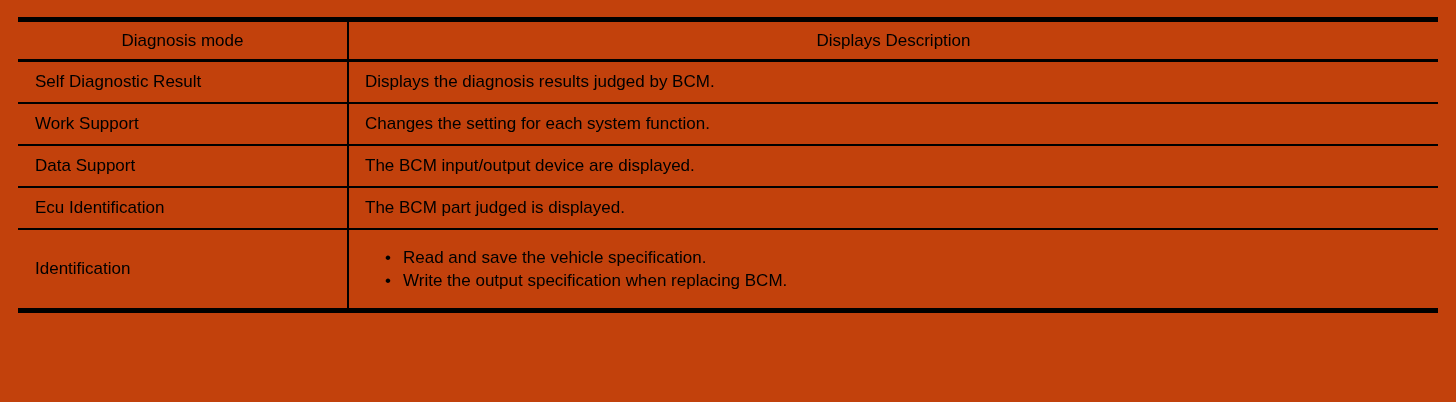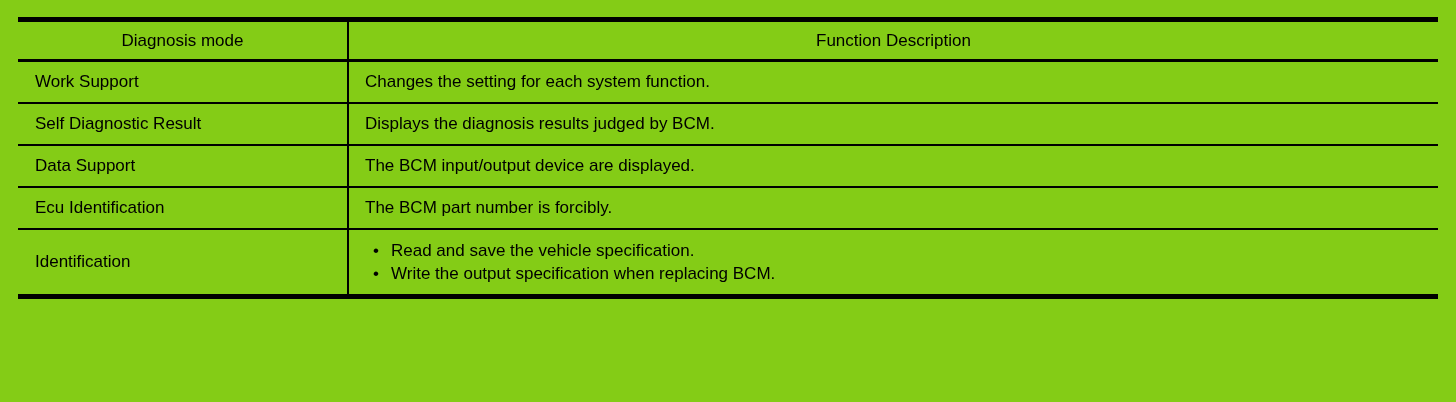--- a/index.html
+++ b/index.html
@@ -10,21 +10,21 @@
   body {
     width: 1456px;
     height: 402px;
     font-family: "Liberation Sans", sans-serif;
     color: #000000;
   }
   .page {
     position: relative;
     width: 1456px;
     height: 402px;
-    background: #84cc16;
+    background: #c2410c;
     overflow: hidden;
   }
   table.diag-table {
     position: absolute;
     left: 18px;
     top: 17px;
     width: 1420px;
     border-collapse: collapse;
     table-layout: fixed;
     border-top: 5px solid #000000;
@@ -55,21 +55,21 @@
     padding: 0;
   }
   tbody td.mode { padding-left: 17px; }
   tbody td.desc { padding-left: 16px; }
   tbody tr:last-child td {
     border-bottom: none;
     height: 64px;
   }
   ul.bullets {
     list-style: none;
-    margin: 4px;
+    margin: 16px;
     padding: 0;
   }
   ul.bullets li {
     position: relative;
     padding-left: 22px;
     line-height: 23px;
   }
   ul.bullets li::before {
     content: "\2022";
     position: absolute;
@@ -82,39 +82,39 @@
 
 <div class="page">
   <table class="diag-table">
     <colgroup>
       <col class="col-mode">
       <col class="col-desc">
     </colgroup>
     <thead>
       <tr>
         <th class="mode">Diagnosis mode</th>
-        <th class="desc">Function Description</th>
+        <th class="desc">Displays Description</th>
       </tr>
     </thead>
     <tbody>
         <tr>
+          <td class="mode">Self Diagnostic Result</td>
+          <td class="desc">Displays the diagnosis results judged by BCM.</td>
+        </tr>
+        <tr>
           <td class="mode">Work Support</td>
           <td class="desc">Changes the setting for each system function.</td>
-        </tr>
-        <tr>
-          <td class="mode">Self Diagnostic Result</td>
-          <td class="desc">Displays the diagnosis results judged by BCM.</td>
         </tr>
         <tr>
           <td class="mode">Data Support</td>
           <td class="desc">The BCM input/output device are displayed.</td>
         </tr>
         <tr>
           <td class="mode">Ecu Identification</td>
-          <td class="desc">The BCM part number is forcibly.</td>
+          <td class="desc">The BCM part judged is displayed.</td>
         </tr>
         <tr>
           <td class="mode">Identification</td>
           <td class="desc">
             <ul class="bullets">
               <li>Read and save the vehicle specification.</li>
               <li>Write the output specification when replacing BCM.</li>
             </ul>
           </td>
         </tr>

